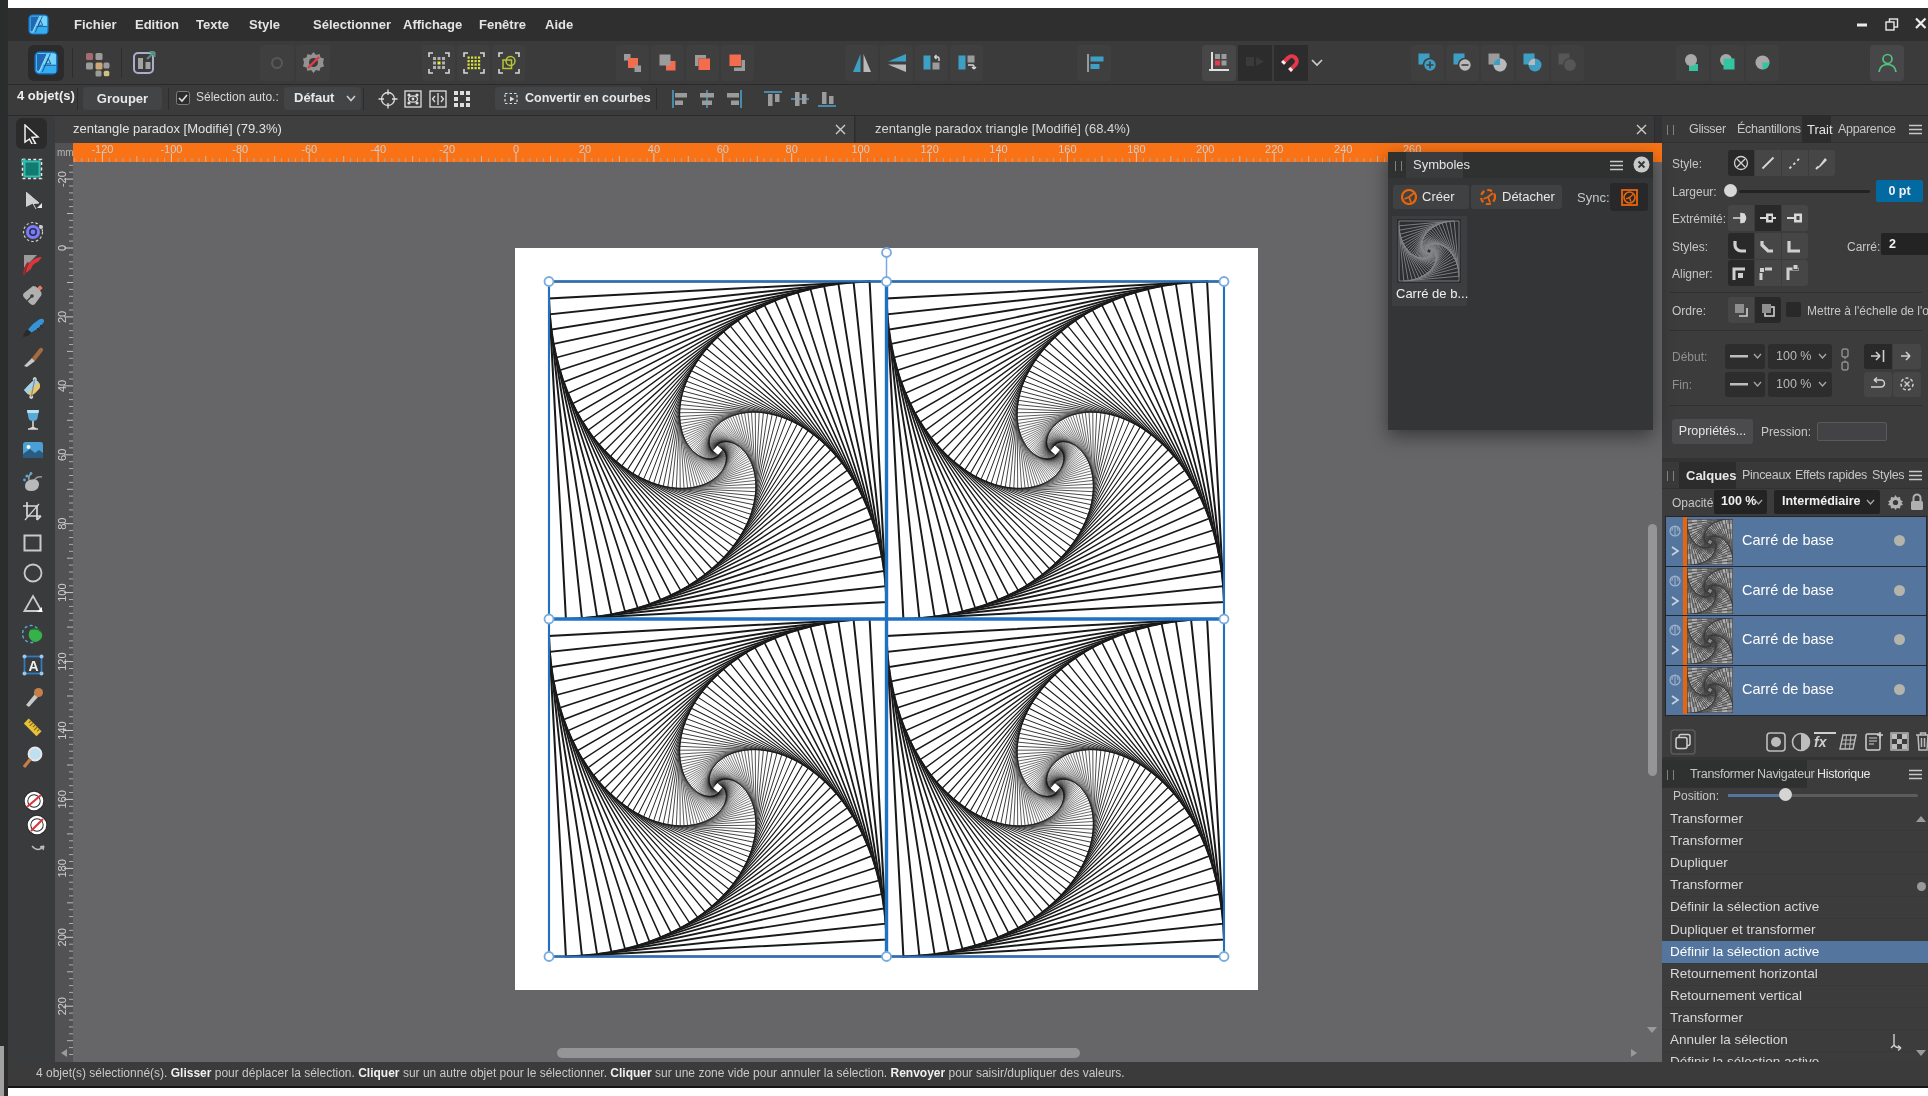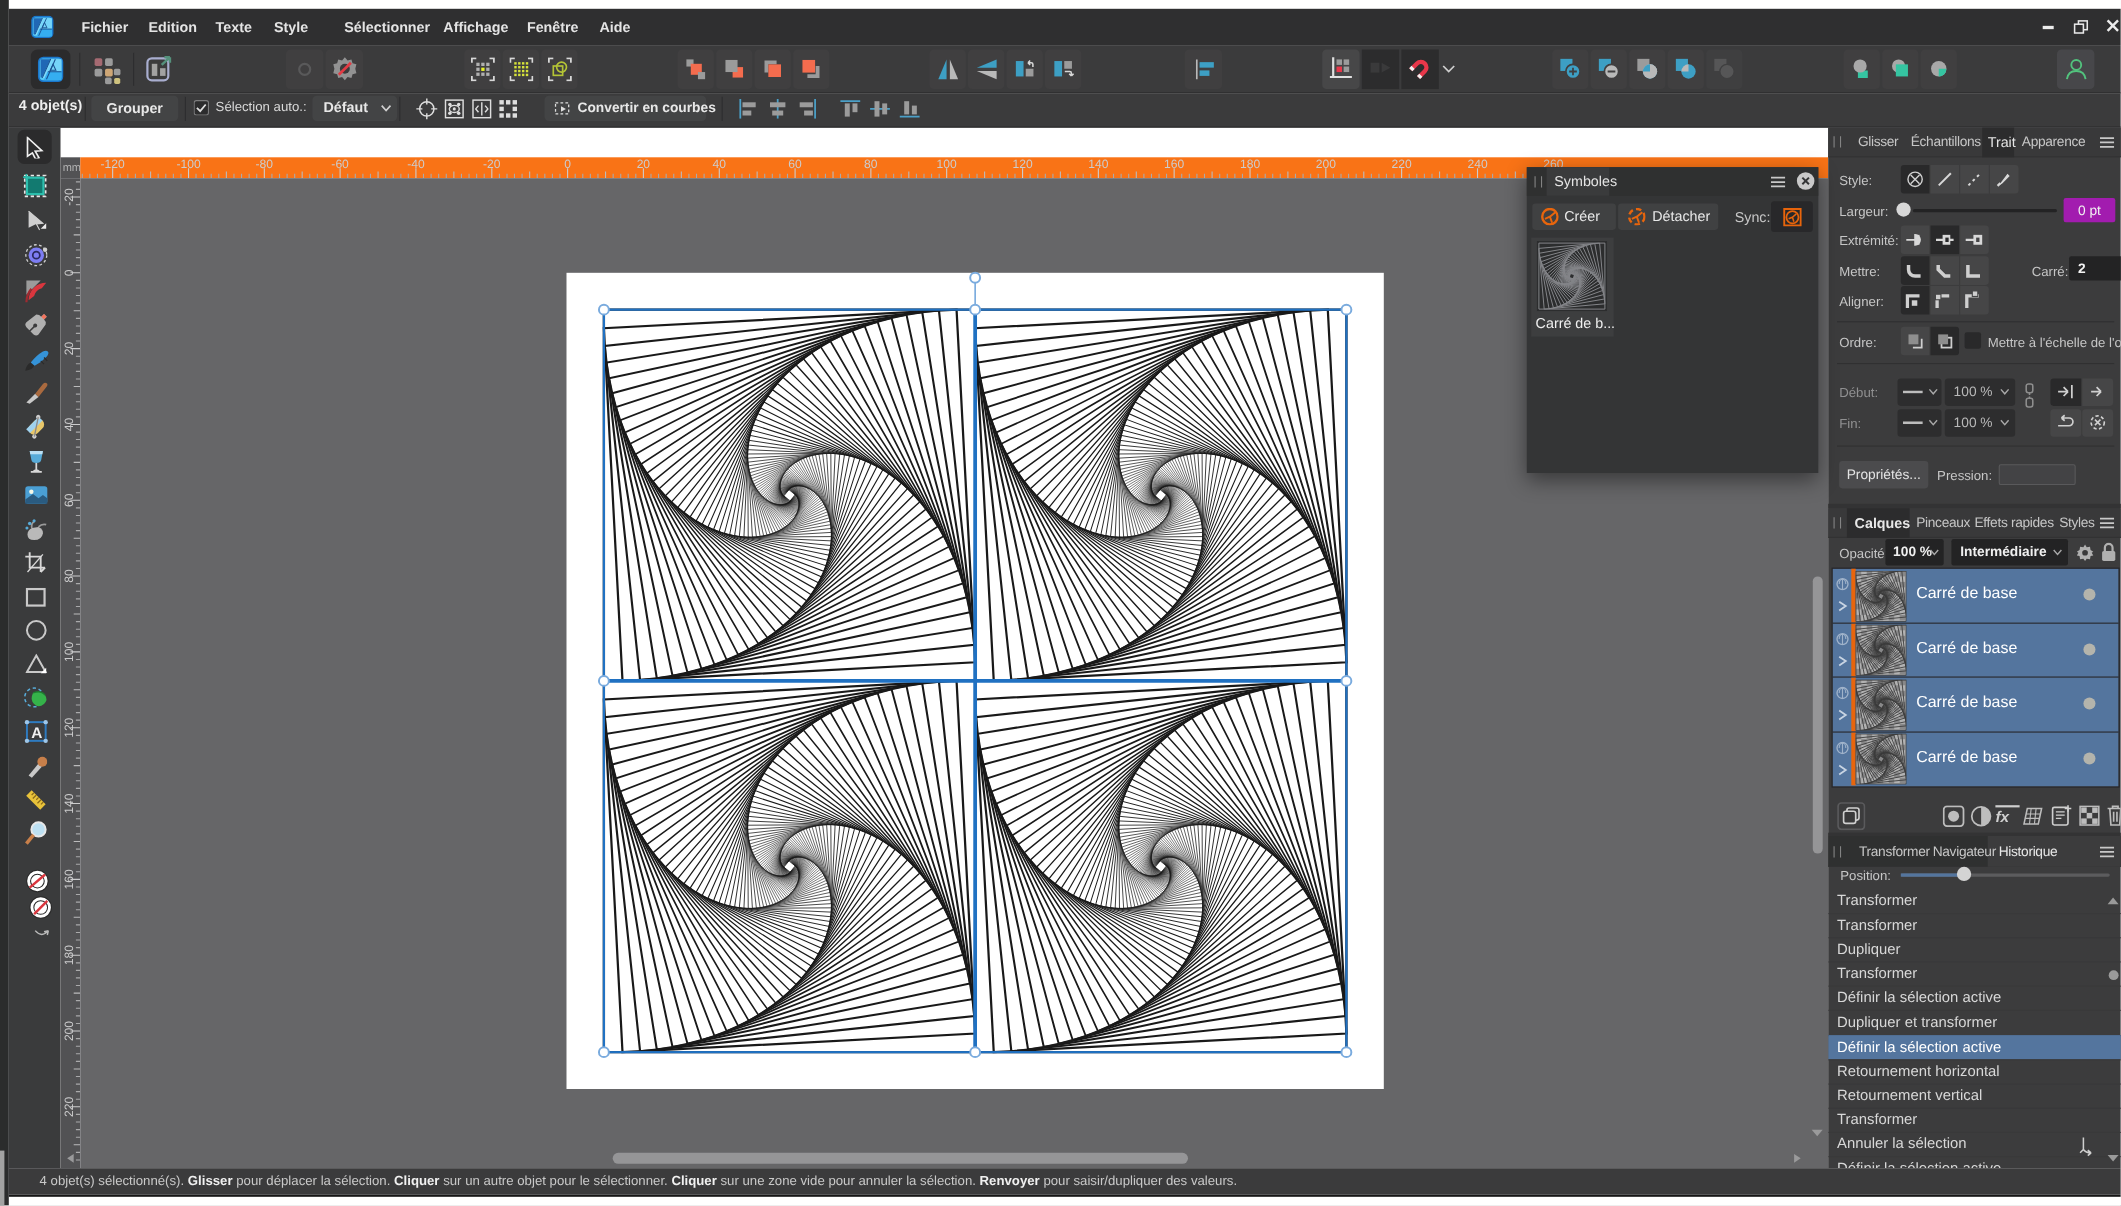--- a/index.html
+++ b/index.html
@@ -357,20 +357,34 @@
           <line x1="0" y1="9" x2="18" y2="9" stroke="#4ba0c8" stroke-width="1.6"></line>
           <rect x="4" y="2" width="4.5" height="14" fill="#9b9b9b"></rect>
           <rect x="11" y="4" width="4.5" height="10" fill="#9b9b9b"></rect>
         </g>
       <g transform="translate(147,0)">
           <line x1="0" y1="16" x2="18" y2="16" stroke="#4ba0c8" stroke-width="1.6"></line>
           <rect x="4" y="2" width="4.5" height="12" fill="#9b9b9b"></rect>
           <rect x="11" y="6" width="4.5" height="8" fill="#9b9b9b"></rect>
         </g>
     </svg>
+  </div>
+  <div class="abs" id="tabrow">
+    <div class="abs" style="left:47px;top:0;width:800px;height:27px;background:#3f3f40;border-right:1px solid #2c2c2d">
+      <div class="abs" style="left:18px;top:0;height:27px;line-height:26px;color:#e2e2e2;font-size:13px">zentangle paradox [Modifié] (79.3%)</div>
+      <svg class="abs" style="left:780px;top:8px" width="11" height="11">
+          <path d="M1 1 L10 10 M10 1 L1 10" stroke="#cccccc" stroke-width="1.4"></path>
+        </svg>
+    </div>
+    <div class="abs" style="left:848px;top:0;width:799px;height:27px;background:#39393a;border-right:1px solid #2c2c2d">
+      <div class="abs" style="left:19px;top:0;height:27px;line-height:26px;color:#d6d6d6;font-size:13px">zentangle paradox triangle [Modifié] (68.4%)</div>
+      <svg class="abs" style="left:780px;top:8px" width="11" height="11">
+          <path d="M1 1 L10 10 M10 1 L1 10" stroke="#cccccc" stroke-width="1.4"></path>
+        </svg>
+    </div>
   </div>
   <div class="abs" id="toolcol">
    <div class="abs" style="left:8px;top:2px;width:31px;height:31px;background:#2b2b2c;border-radius:6px"></div>
    <svg class="abs" style="left:15px;top:8px" width="18" height="20">
         <path d="M2 1 L15 13 L9 13.5 L12.5 19.5 L9.5 21 L6.5 15 L2 18 Z" fill="#2b2b2c" stroke="#f0f0f0" stroke-width="1.5"></path>
       </svg>
    <svg class="abs" style="left:13px;top:42px" width="22" height="22">
         <rect x="3.5" y="3.5" width="15" height="15" fill="#127a70" stroke="#2dbfae" stroke-width="2"></rect>
         <rect x="1.5" y="1.5" width="19" height="19" fill="none" stroke="#e8e8e8" stroke-width="1.5" stroke-dasharray="3 2.4"></rect>
         <path d="M3 0 V6 M0 3 H6" stroke="#2dbfae" stroke-width="1.6"></path>
@@ -987,40 +1001,40 @@
    <svg class="abs" style="left:125px;top:39px" width="16" height="16">
         <path d="M2.5 13.5 L13.5 2.5" stroke="#d8d8d8" stroke-width="1.8" stroke-dasharray="2.5 3"></path>
       </svg>
    <svg class="abs" style="left:152px;top:39px" width="16" height="16">
         <path d="M2 14 L5 11 L11 3 L13 5 L6 12 Z" fill="#d8d8d8"></path>
         <path d="M2 14 L4.5 11.5" stroke="#d8d8d8" stroke-width="2"></path>
       </svg>
    <div class="lbl" style="left:10px;top:69px">Largeur:</div>
    <div class="abs" style="left:77px;top:74px;width:131px;height:3px;background:#232324;border-radius:2px"></div>
    <circle class="abs" style="left:62px;top:68px;width:13px;height:13px;background:#d8d8d8;border-radius:50%"></circle>
-   <div class="abs" style="left:214px;top:64px;width:47px;height:22px;background:#a21caf;border-radius:2px;color:#f2f2f2;font-size:12.5px;font-weight:400;text-align:center;line-height:22px">0 pt</div>
+   <div class="abs" style="left:214px;top:64px;width:47px;height:22px;background:#0369a1;border-radius:2px;color:#f2f2f2;font-size:12.5px;font-weight:700;text-align:center;line-height:22px">0 pt</div>
    <div class="lbl" style="left:10px;top:96px">Extrémité:</div>
    <div class="abs" style="left:66px;top:89px;width:26px;height:26px;background:#464647;border-radius:3px 0 0 3px"></div>
    <div class="abs" style="left:93px;top:89px;width:26px;height:26px;background:#29292a"></div>
    <div class="abs" style="left:120px;top:89px;width:26px;height:26px;background:#464647;border-radius:0 3px 3px 0"></div>
    <svg class="abs" style="left:69px;top:94px" width="20" height="16">
         <path d="M2 8 H10 M10 3.5 A4.5 4.5 0 0 1 10 12.5 Z" stroke="#d8d8d8" stroke-width="1.6" fill="#d8d8d8"></path>
         <rect x="10" y="3.5" width="4" height="9" fill="#d8d8d8"></rect>
       </svg>
    <svg class="abs" style="left:96px;top:94px" width="20" height="16">
         <path d="M2 8 H18" stroke="#d8d8d8" stroke-width="2"></path>
         <rect x="8" y="3.5" width="7" height="9" fill="#d8d8d8"></rect>
         <rect x="10.5" y="6" width="3" height="4" fill="#29292a"></rect>
       </svg>
    <svg class="abs" style="left:123px;top:94px" width="20" height="16">
         <path d="M2 8 H10" stroke="#d8d8d8" stroke-width="2"></path>
         <rect x="9" y="3.5" width="8" height="9" fill="#d8d8d8"></rect>
         <rect x="11.5" y="6" width="3" height="4" fill="#464647"></rect>
       </svg>
-   <div class="lbl" style="left:10px;top:124px">Mettre:</div>
+   <div class="lbl" style="left:10px;top:124px">Styles:</div>
    <div class="abs" style="left:66px;top:117px;width:26px;height:26px;background:#29292a;border-radius:3px 0 0 3px"></div>
    <div class="abs" style="left:93px;top:117px;width:26px;height:26px;background:#464647"></div>
    <div class="abs" style="left:120px;top:117px;width:26px;height:26px;background:#464647;border-radius:0 3px 3px 0"></div>
    <svg class="abs" style="left:71px;top:122px" width="16" height="16">
         <path d="M2 3 V7 A6 6 0 0 0 8 13 H13" fill="none" stroke="#cfcfcf" stroke-width="3.2"></path>
       </svg>
    <svg class="abs" style="left:98px;top:122px" width="16" height="16">
         <path d="M2 3 V7 L8 13 H13" fill="none" stroke="#cfcfcf" stroke-width="3.2"></path>
       </svg>
    <svg class="abs" style="left:125px;top:122px" width="16" height="16">

